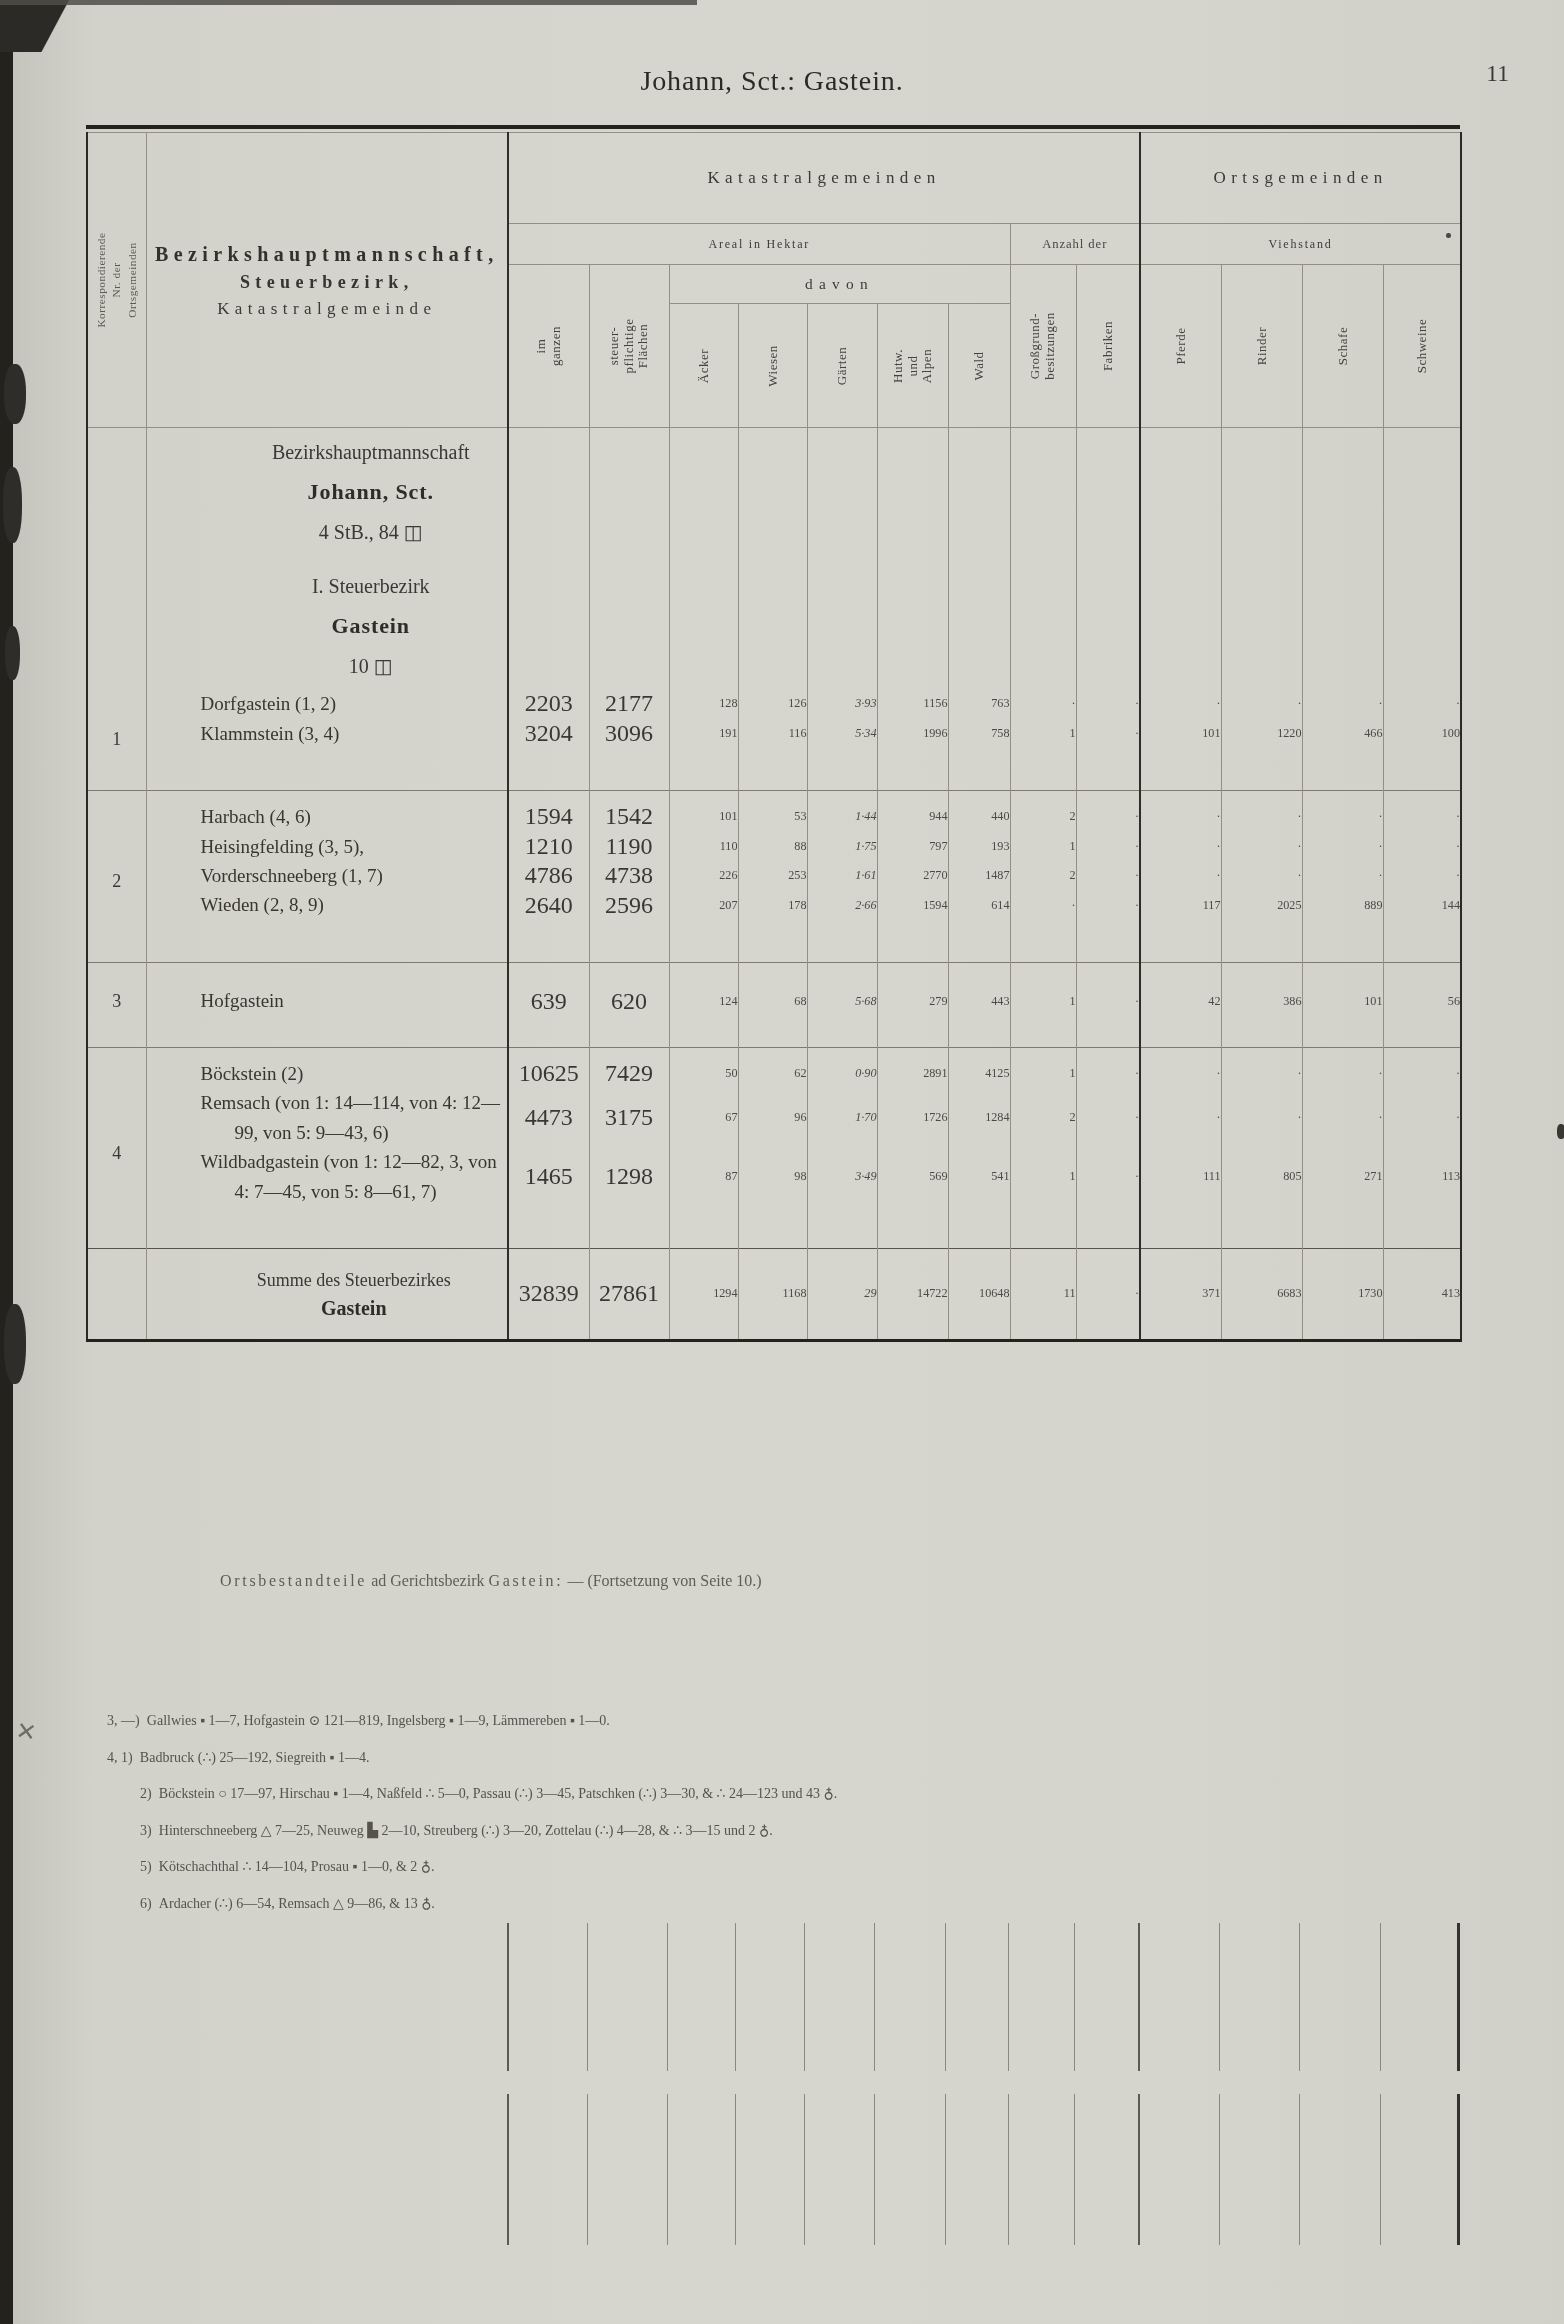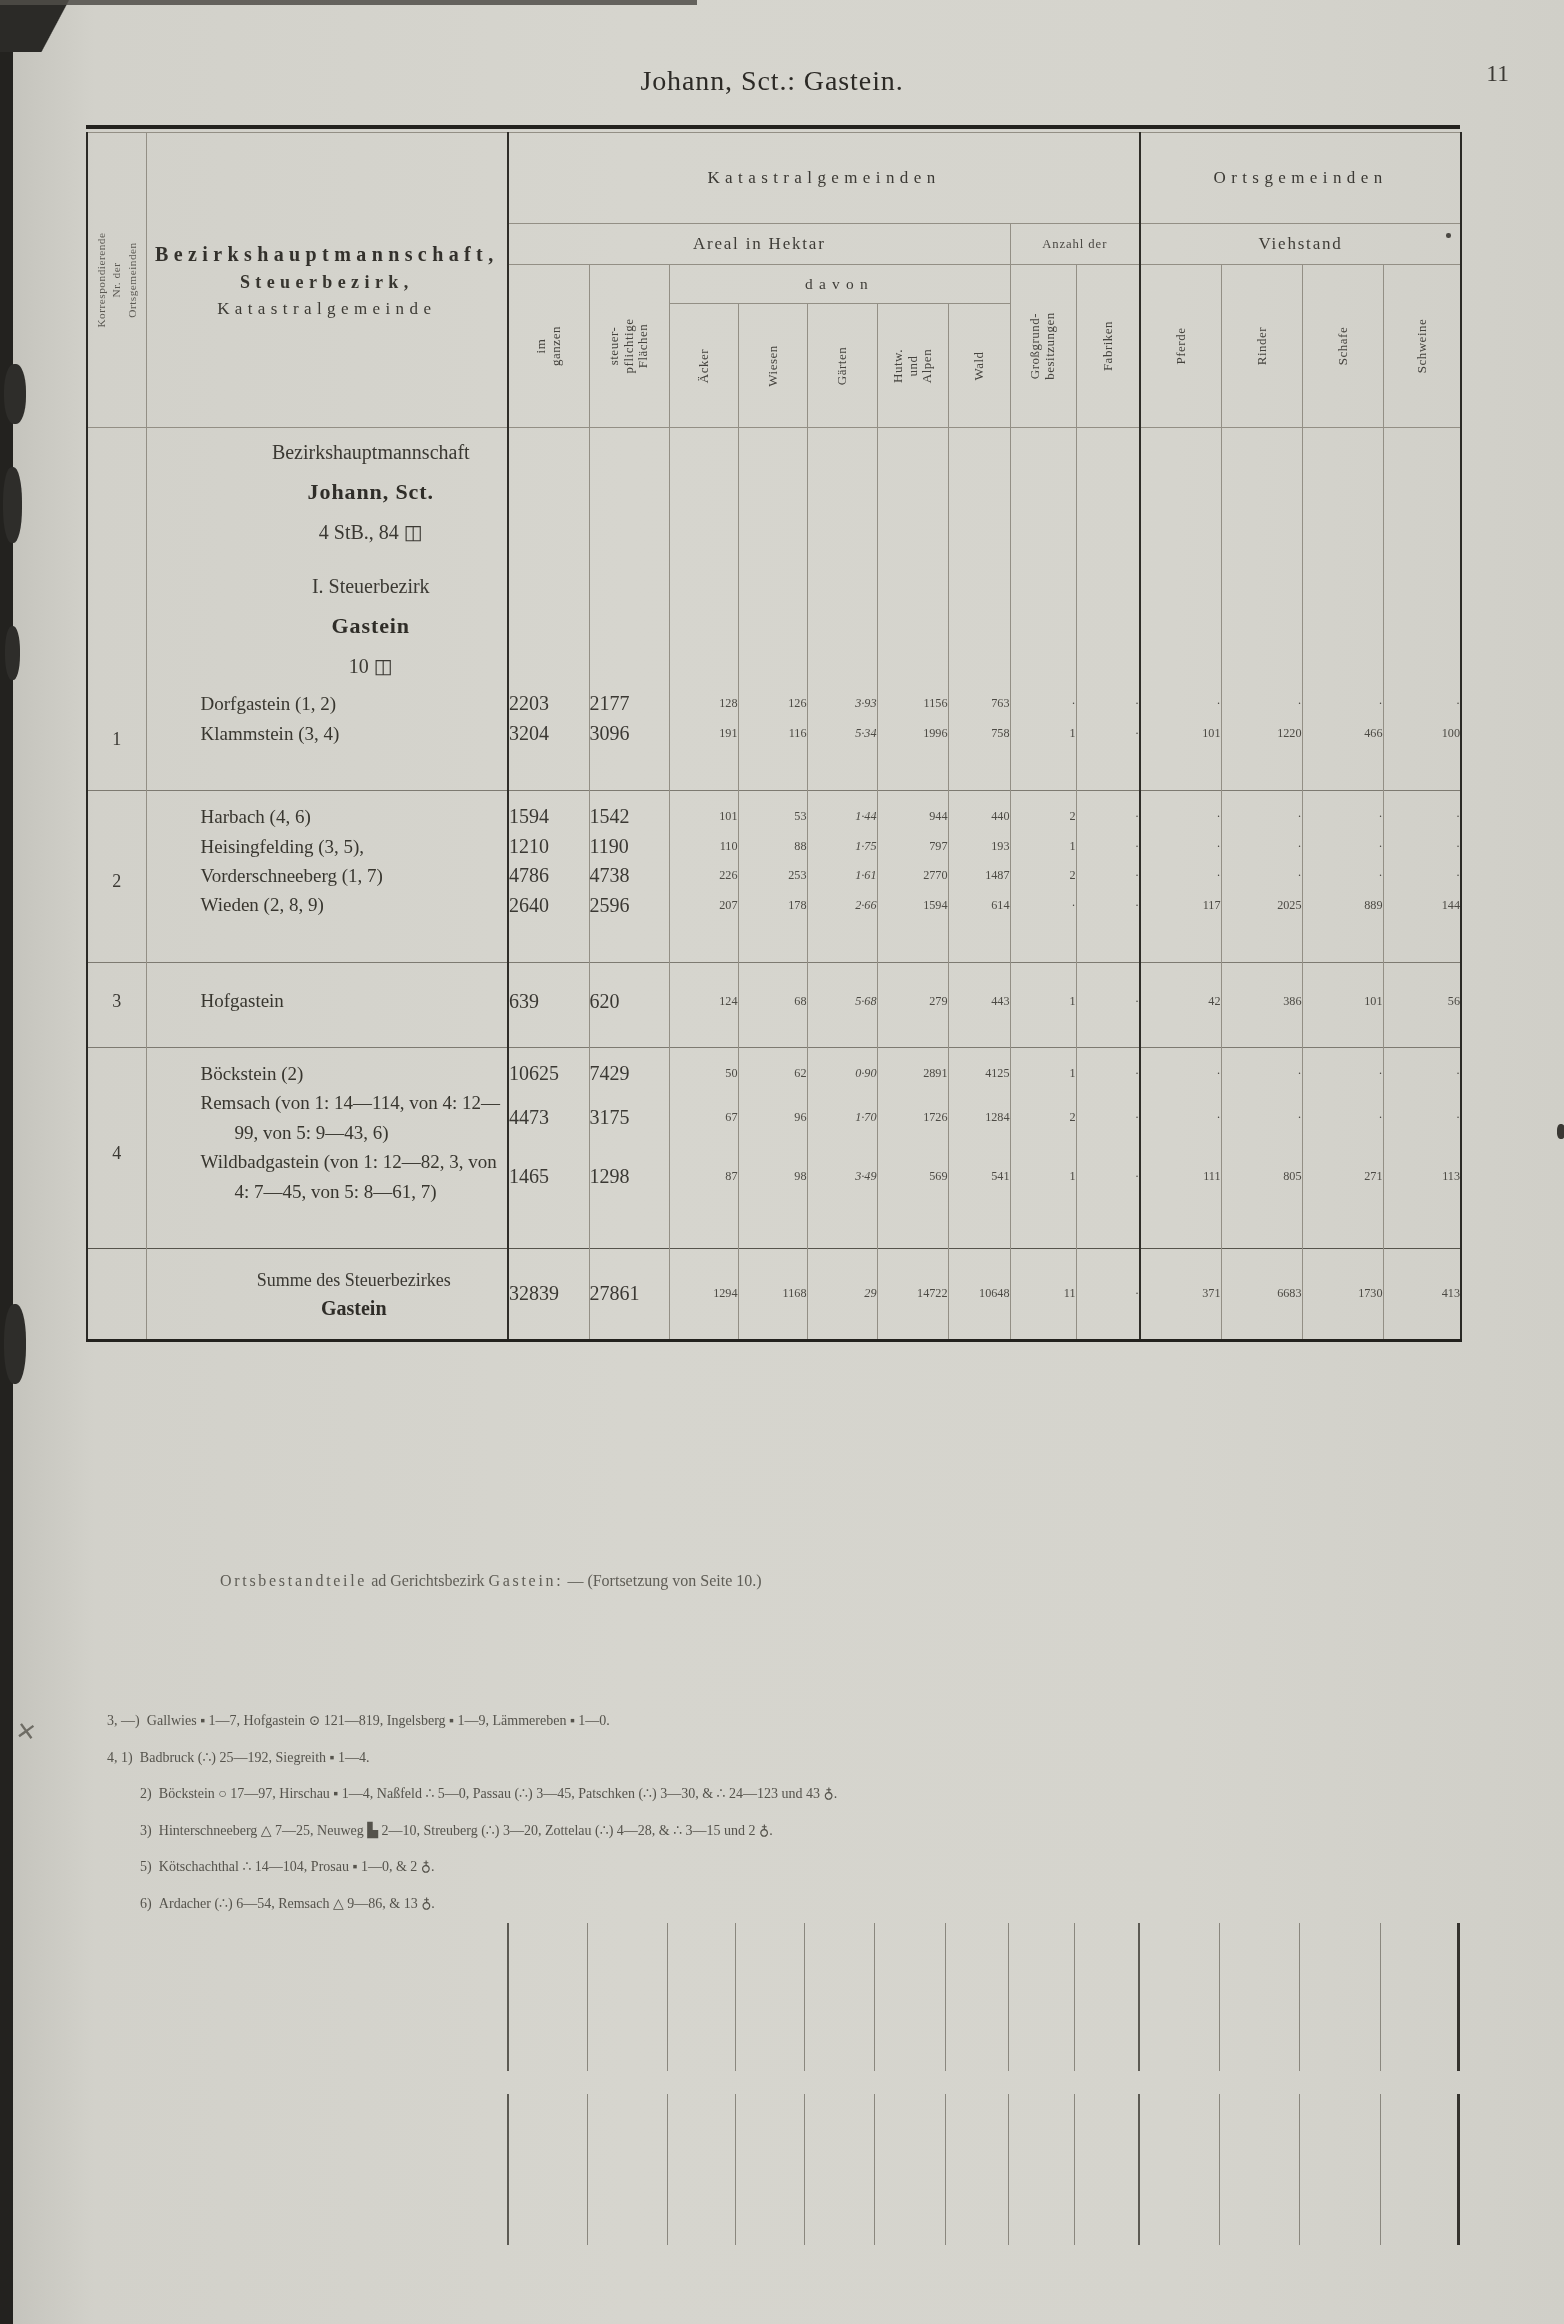--- a/index.html
+++ b/index.html
@@ -33,37 +33,37 @@
   table.main{
     border-collapse:collapse;table-layout:fixed;width:1372px;margin-top:3.6px;
     border-left:2.7px solid #2a2925;border-right:2.7px solid #2a2925;
     border-bottom:3.6px solid #23221e;border-top:0.9px solid #8e8a80;
   }
   .main th,.main td{border:0.9px solid #938f85;padding:0;font-weight:normal;vertical-align:middle;}
   .bthick{border-left:2.3px solid #2f2d28 !important;}
   .bname{border-left:1.8px solid #2f2d28 !important;}
   
   .hA th{height:90px;font-size:17px;letter-spacing:5.4px;color:#3b3934;vertical-align:middle;}
-  .hB th{height:40px;font-size:17px;letter-spacing:1.8px;color:#3e3c37;text-align:center;}
+  .hB th{height:40px;font-size:12px;letter-spacing:1.8px;color:#3e3c37;text-align:center;}
   .hB th.small{font-size:12.7px;letter-spacing:0.9px;color:#4a4843;}
   .hC th{font-size:15.4px;letter-spacing:6.3px;color:#3e3c37;height:38px;text-align:center;}
   .hD th{height:123px;}
   th.vcell{position:relative;}
   .vrot{position:absolute;left:50%;top:50%;transform:translate(-50%,-50%) rotate(-90deg);
     white-space:pre-line;text-align:center;line-height:1.12;font-size:13px;color:#45433e;letter-spacing:0.5px;}
   .vrot.lt{font-size:11.3px;color:#5b5953;line-height:1.35;}
   .nrhead{width:59px;}
   .namehead{text-align:center;vertical-align:middle;}
   .namehead .l1{font-size:20px;font-weight:bold;color:#33312c;line-height:1.5;}
   .namehead .l2{font-size:18px;font-weight:bold;color:#37352f;line-height:1.5;}
   .namehead .l3{font-size:17px;color:#3c3a34;line-height:1.5;}
   .ghead{text-align:center;}
   
   .main td{border-top:none;border-bottom:none;}
-  .c-big{font-size:20px;color:#3a3833;text-align:left;padding-right:7.2px;}
+  .c-big{font-size:24px;color:#3a3833;text-align:center;padding-right:7.2px;}
   .c-sm{font-size:12.2px;color:#4c4a44;text-align:right;padding-right:14.5px;}
   .c-it{font-style:italic;}
   td.nrcell{text-align:center;font-size:18px;color:#3a3833;}
   td.namecell{font-size:19px;color:#38362f;padding-left:88px;text-indent:-34px;line-height:1.55;}
   .gfirst td{border-top:0.9px solid #7d7a71;padding-top:11px;}
   .glast td{padding-bottom:42px;}
   .g3 td{padding-top:23.5px;padding-bottom:31px;}
   .section-row td{height:261px;}
   .secblock{text-align:center;text-indent:0;padding:0 9px;}
   .secblock div{line-height:1.9;}

